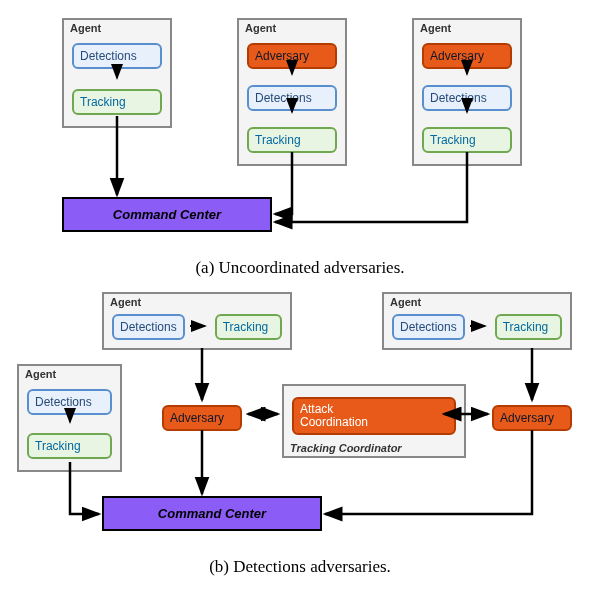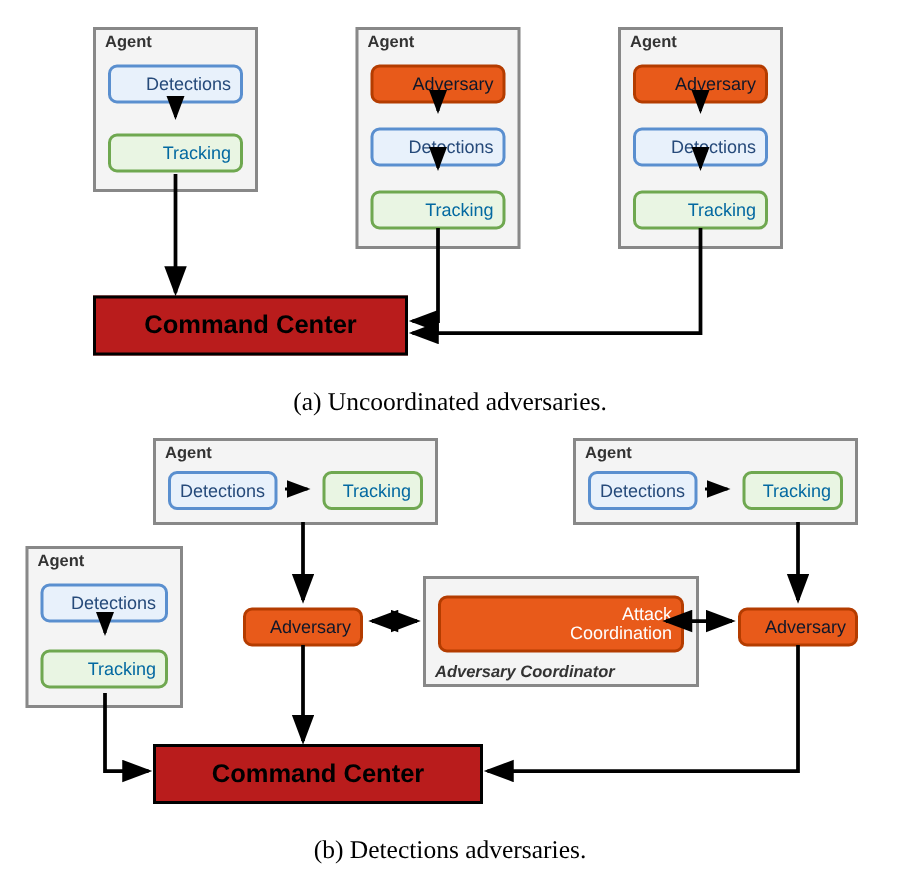--- a/index.html
+++ b/index.html
@@ -20,37 +20,38 @@
   .agent-label {
     position: absolute;
     top: 2px;
     left: 6px;
     font-size: 11px;
     font-weight: bold;
     color: #333;
   }
   .node {
     border-radius: 6px;
-    text-align: right;
+    text-align: left;
     font-size: 12px;
     padding: 4px 6px;
     margin: 3px auto;
     border: 2px solid;
     background-clip: padding-box;
   }
   .detections { background:#e8f1fb; border-color:#5a8fcf; color:#264a7a; }
   .tracking   { background:#e9f5e3; border-color:#6fa850; color:#0369a1; }
   .adversary  { background:#e85a1a; border-color:#b43c00; color:#0f172a; font-weight:500; }
   .attack-coord { background:#e85a1a; border-color:#b43c00; color:#fff; font-weight:500; }
   .command-center {
     position: absolute;
     border: 2.5px solid #000;
-    background: #b91c1c;
+    background: #8b5cf6;
     font-weight: bold;
-    font-size: 17px;
+    font-style: italic;
+    font-size: 13px;
     padding: 8px 14px;
     text-align: center;
   }
   .caption {
     text-align: center;
     font-family: "Times New Roman", Times, serif;
     font-size: 17px;
     margin-top: 6px;
   }
   svg.arrows { position:absolute; top:0; left:0; pointer-events:none; }
@@ -156,21 +157,21 @@
     <div class="node tracking">Tracking</div>
   </div>
 
   <div class="node adversary" style="position:absolute;left:150px;top:116px;width:80px;">Adversary</div>
 
   <div class="node adversary" style="position:absolute;left:480px;top:116px;width:80px;">Adversary</div>
 
   <div class="adv-coord-box" style="left:270px;top:98px;width:184px;">
     <div class="node attack-coord" style="white-space:pre-line;line-height:1.1">Attack
 Coordination</div>
-    <div class="adv-coord-label">Adversary Coordinator</div>
+    <div class="adv-coord-label">Tracking Coordinator</div>
   </div>
 
   <div class="command-center" style="left:90px;top:210px;width:220px;">Command Center</div>
 
   <svg class="arrows" width="576" height="265">
     <defs>
       <marker id="ah2" markerWidth="10" markerHeight="10" refX="7" refY="3" orient="auto">
         <path d="M0,0 L8,3 L0,6 Z" fill="#000"></path>
       </marker>
       <marker id="ah2s" markerWidth="10" markerHeight="10" refX="1" refY="3" orient="auto">

